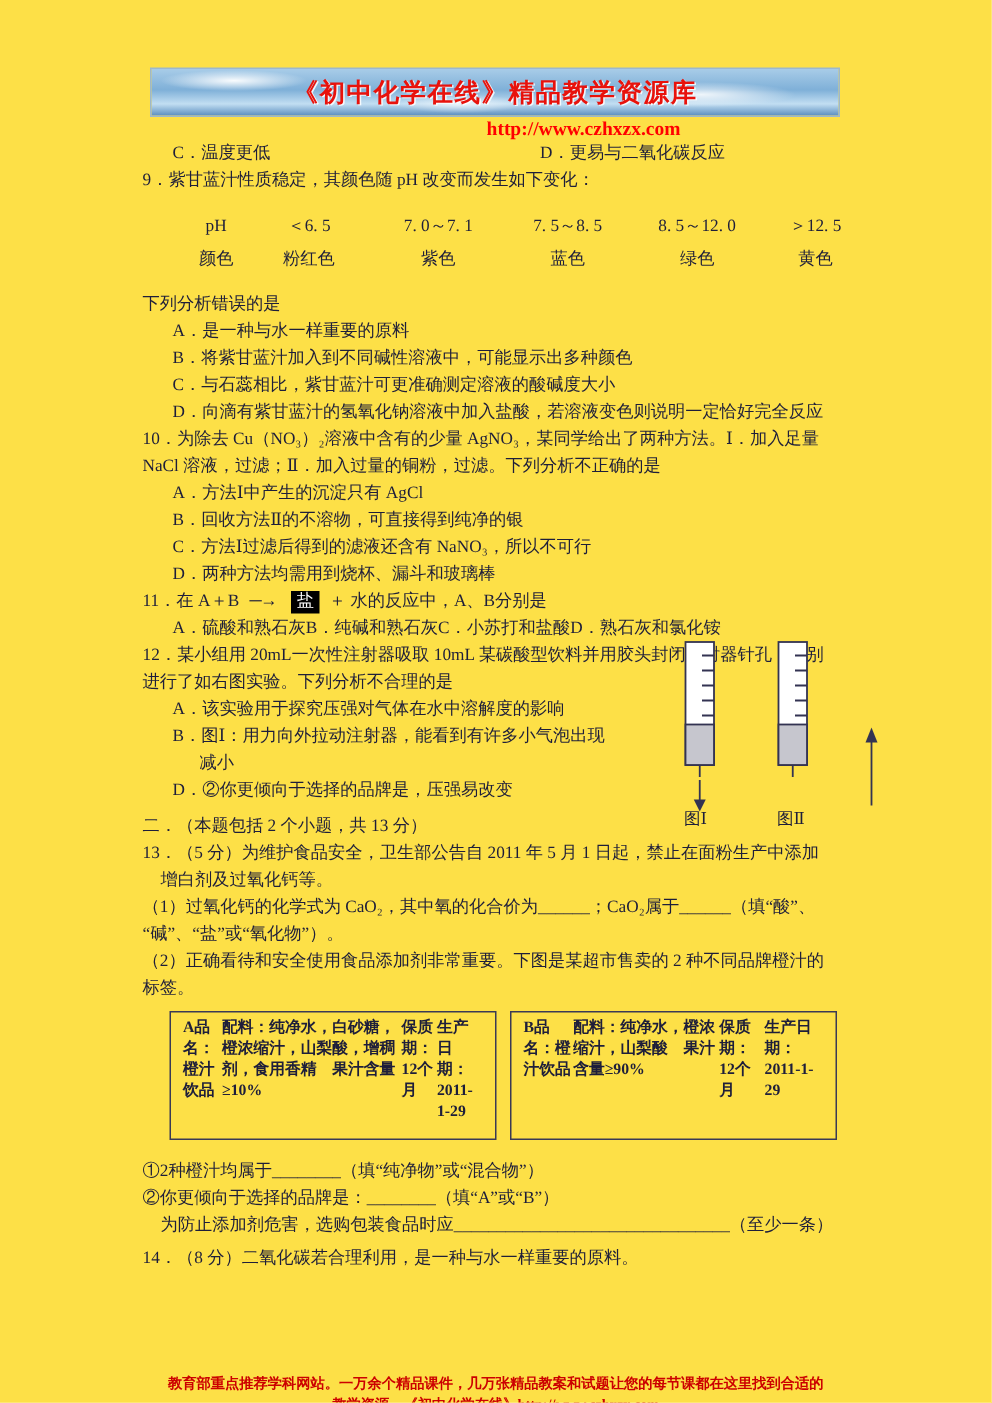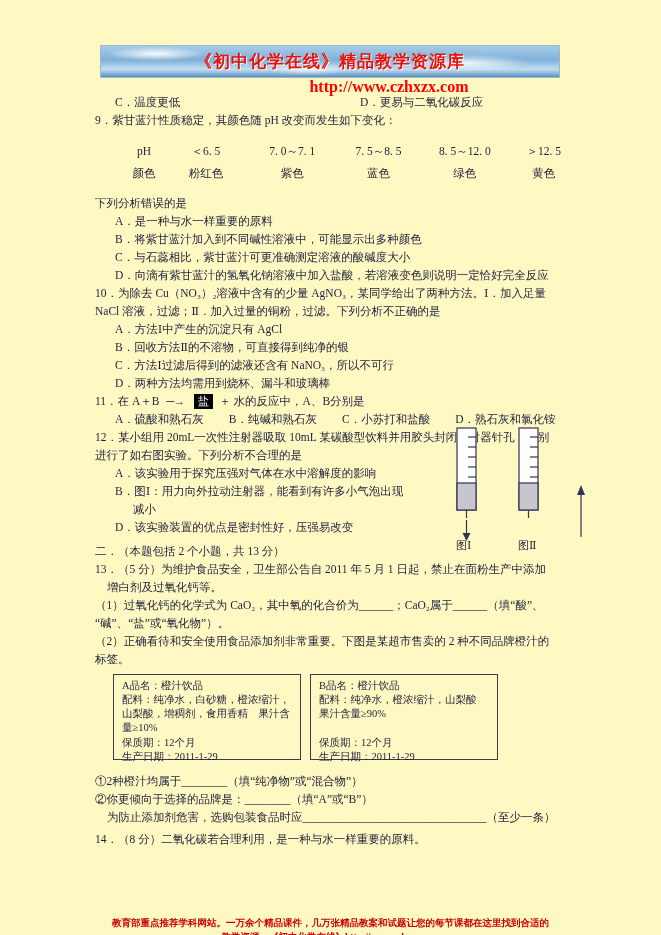--- a/index.html
+++ b/index.html
@@ -3,42 +3,42 @@
 <meta charset="utf-8">
 <style>
   * { box-sizing: border-box; }
   html, body { margin: 0; padding: 0; }
   body {
     width: 661px; height: 935px;
     background: #ffffff;
     font-family: "Liberation Serif", "DejaVu Serif", serif;
     color: #1e1e3a;
   }
-  .page { position: relative; width: 661px; height: 935px; background: #fef9c3; overflow: hidden; }
+  .page { position: relative; width: 661px; height: 935px; background: #fde047; overflow: hidden; }
 
   
   .banner {
     position: absolute; left: 100px; top: 45px; width: 460px; height: 33px;
     background:
       radial-gradient(ellipse 70px 10px at 12% 25%, rgba(255,255,255,.95), rgba(255,255,255,0) 70%),
       radial-gradient(ellipse 90px 12px at 80% 55%, rgba(255,255,255,.85), rgba(255,255,255,0) 70%),
       radial-gradient(ellipse 60px 9px at 45% 75%, rgba(255,255,255,.7), rgba(255,255,255,0) 70%),
       linear-gradient(180deg, #a8cce8 0%, #7fb0d8 45%, #c2def2 75%, #5d90c0 100%);
     display: flex; align-items: center; justify-content: center;
     border: 1px solid #9db8cc;
   }
   .banner-title {
     color: #e8120c; font-weight: bold; font-size: 17px; letter-spacing: 1px;
     text-shadow: 1px 1px 0 rgba(255,255,255,.85);
     white-space: nowrap;
   }
   .banner-url {
     position: absolute; left: 100px; top: 78px; width: 460px;
     text-align: center; padding-left: 118px;
-    color: #ff0000; font-size: 16px; font-weight: bold;
+    color: #ff0000; font-size: 13px; font-weight: bold;
   }
 
   
   .content {
     position: absolute; left: 95px; top: 93px; width: 482px;
     font-size: 11.5px; line-height: 18px;
   }
   .line { white-space: nowrap; }
   .row { display: flex; }
   .q8row { padding-left: 20px; }
@@ -53,30 +53,30 @@
   .ph-table td:nth-child(1) { width: 44px; }
   .ph-table td:nth-child(2) { width: 86px; }
   .ph-table td:nth-child(3) { width: 96px; }
   .ph-table td:nth-child(4) { width: 86px; }
   .ph-table td:nth-child(5) { width: 96px; }
   .ph-table td:nth-child(6) { width: 70px; }
 
   
   .salt-box { display: inline-block; background: #000; color: #fff; padding: 0 4px; line-height: 15px; margin: 0 3px; }
   .q11-arrow { display: inline-block; margin: 0 4px; letter-spacing: -1px; }
-  .q11opts { display: flex; padding-left: 20px; gap: 25px; white-space: nowrap; }
+  .q11opts { display: flex; padding-left: 20px; white-space: nowrap; }
 
   .heading2 { margin-top: 6px; }
 
   
   .labels-row { display: flex; gap: 9px; margin: 6px 0 8px 18px; }
   .label-box {
-    width: 188px; height: 86px; border: 1px solid #3a3a55;
+    width: 218px; height: 86px; border: 1px solid #3a3a55;
     padding: 4px 8px; font-size: 10.5px; line-height: 14px;
-    display: flex; flex-direction: column; white-space: normal;
+    display: flex; flex-direction: row; white-space: normal; font-weight: bold;
   }
   .label-box .ingredients { min-height: 43px; }
 
   .sub1 { margin-top: 12px; }
   .q14 { margin-top: 4px; }
 
   
   .figure { position: absolute; left: 350px; top: 332px; }
   .figure text { font-family: "Liberation Serif", "DejaVu Serif", serif; fill: #1e1e3a; }
 
@@ -150,21 +150,21 @@
       <span>B．纯碱和熟石灰</span>
       <span>C．小苏打和盐酸</span>
       <span>D．熟石灰和氯化铵</span>
     </div>
 
     <div class="line">12．某小组用 20mL一次性注射器吸取 10mL 某碳酸型饮料并用胶头封闭注射器针孔，分别</div>
     <div class="line">进行了如右图实验。下列分析不合理的是</div>
     <div class="opt">A．该实验用于探究压强对气体在水中溶解度的影响</div>
     <div class="opt">B．图Ⅰ：用力向外拉动注射器，能看到有许多小气泡出现</div>
     <div class="opt opt-cont">减小</div>
-    <div class="opt">D．该实验装置的优点是密封性好，压强易改变</div>
+    <div class="opt">D．②你更倾向于选择的品牌是，压强易改变</div>
 
     <svg class="figure" width="150" height="126" viewBox="0 0 150 126">
 
       <g stroke="#333352" stroke-width="1.2" fill="none">
         <rect x="12" y="3" width="19" height="82" fill="#ffffff"></rect>
         <line x1="23" y1="12" x2="31" y2="12"></line>
         <line x1="23" y1="22" x2="31" y2="22"></line>
         <line x1="23" y1="32" x2="31" y2="32"></line>
         <line x1="23" y1="42" x2="31" y2="42"></line>
         <line x1="23" y1="52" x2="31" y2="52"></line>

